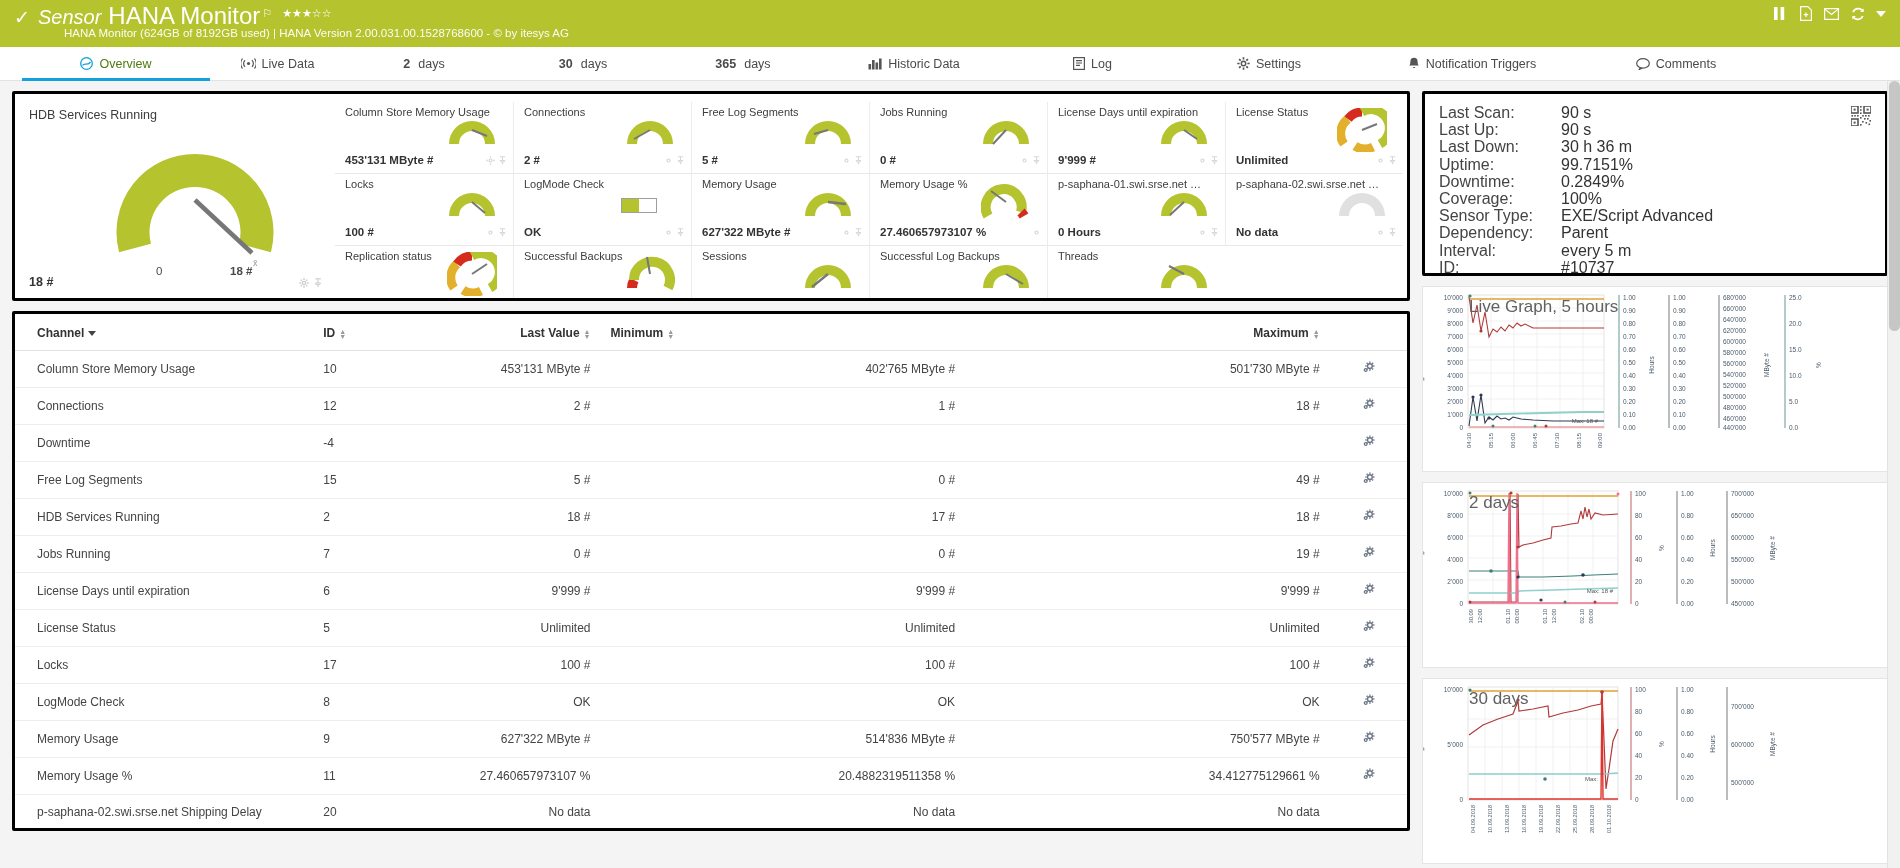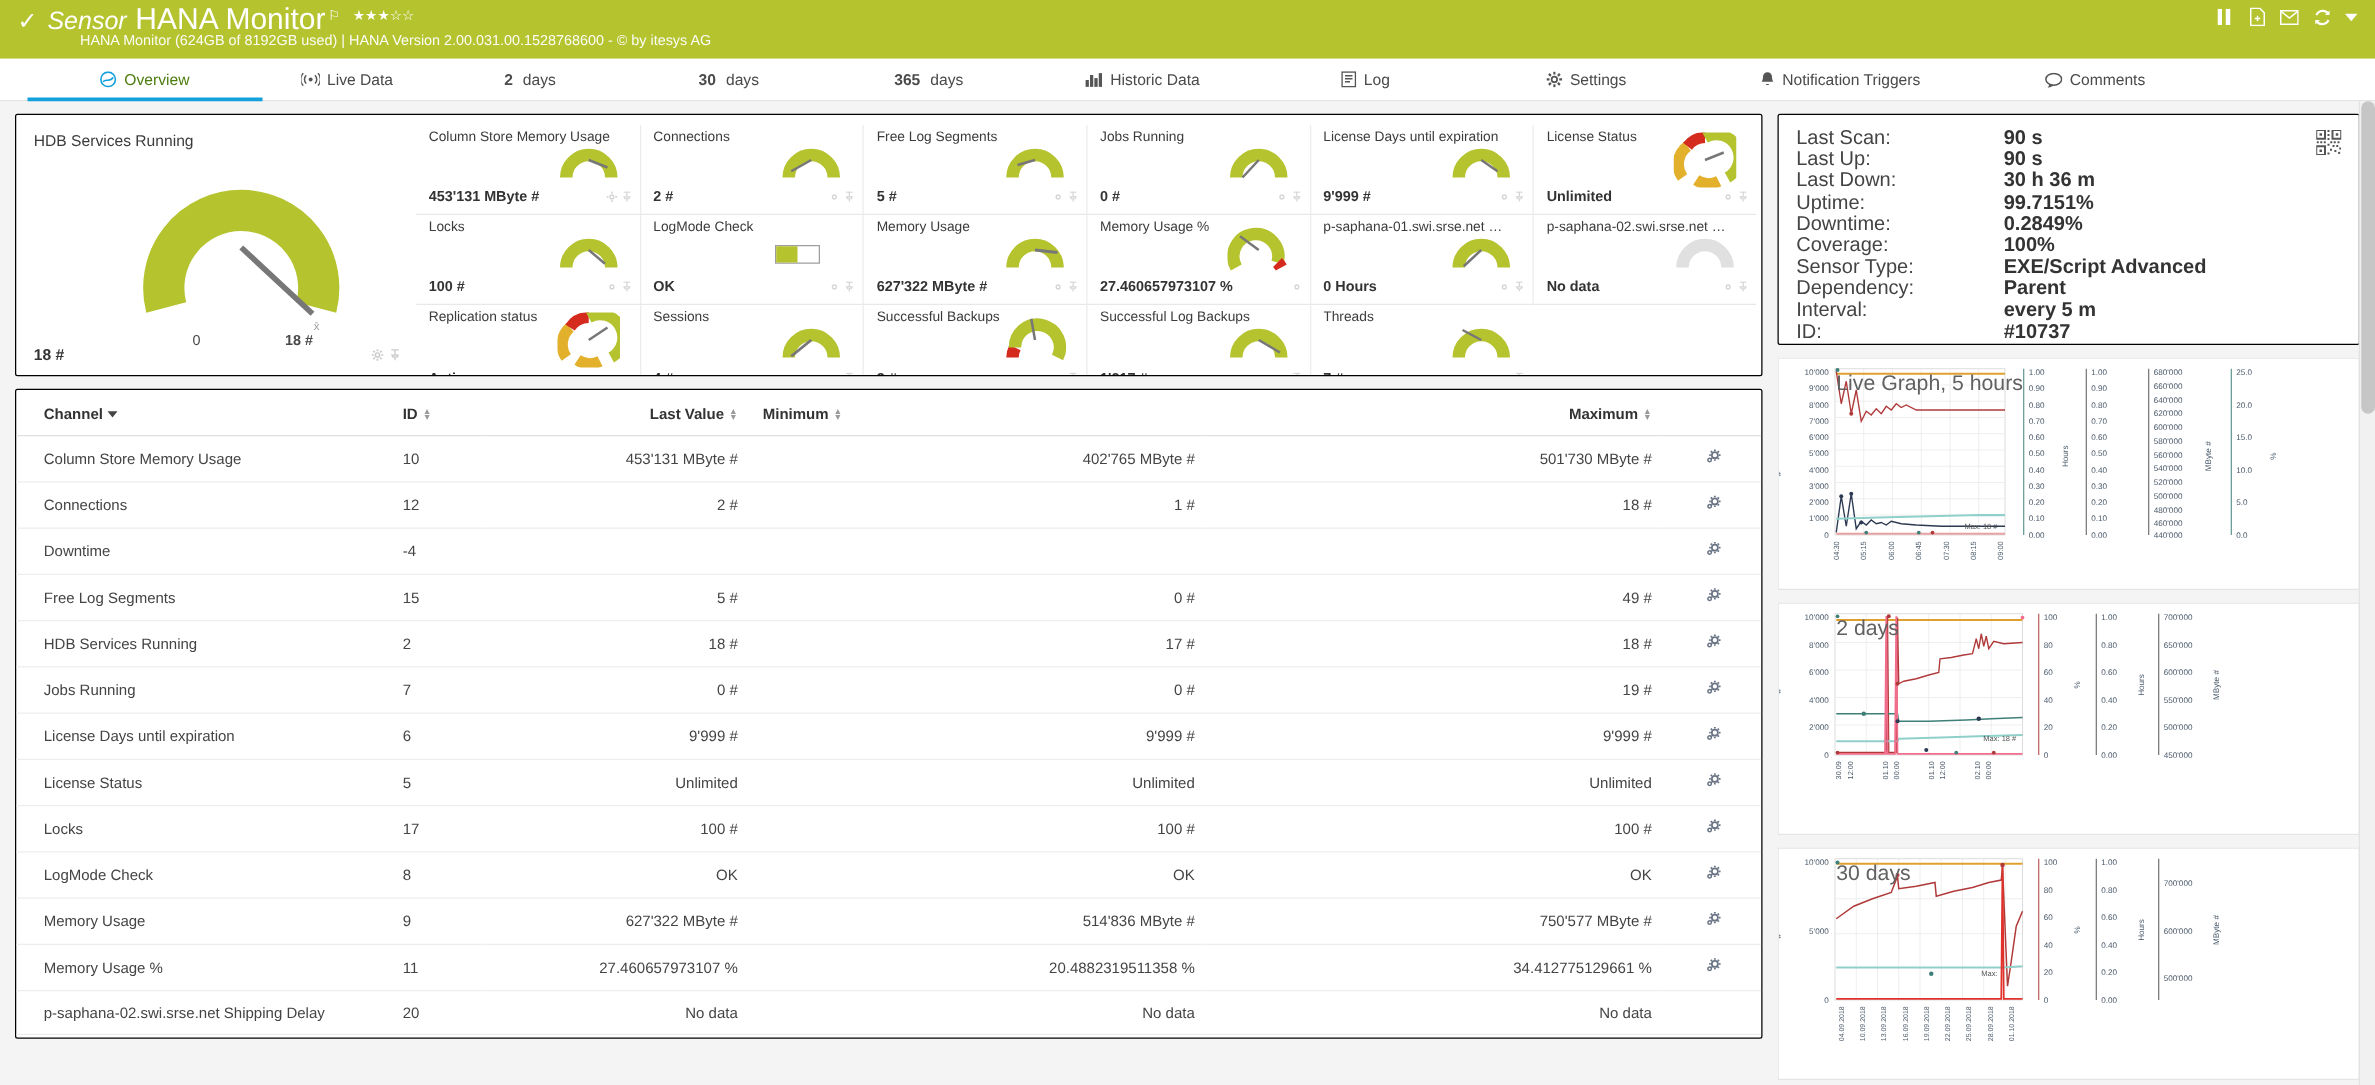--- a/index.html
+++ b/index.html
@@ -133,21 +133,21 @@
     display: flex;
     gap: 12px;
     padding: 10px 12px 0 12px;
     height: calc(868px - 47px - 34px);
   }
   .col-left { width: 1398px; flex: none; }
   .col-right { width: 466px; flex: none; }
 
   .card {
     background: #fff;
-    border: 1px solid #000000;
+    border: 3px solid #000000;
     border-radius: 2px;
   }
 
   
   .gauge-panel {
     height: 210px;
     display: flex;
     padding: 8px 0 0 0;
     position: relative;
     overflow: hidden;
@@ -313,21 +313,21 @@
     position: relative;
     height: 185px;
   }
   .info-row {
     display: flex;
     font-size: 16px;
     line-height: 17.2px;
     color: #444;
   }
   .info-lbl { width: 122px; flex: none; }
-  .info-val { font-weight: bold; color: #333; margin-left: 44px; }
+  .info-val { font-weight: normal; color: #333; }
   .qr {
     position: absolute;
     right: 14px; top: 12px;
     width: 20px; height: 20px;
   }
 
   .graphs { margin-top: 10px; height: 580px; overflow: hidden; }
   .graph-card {
     background: #fff;
     border: 1px solid #e5e5e5;
@@ -739,44 +739,44 @@
           </svg>
           <div class="mini-val">Active</div>
           <div class="mini-tools">
               <span><svg width="9" height="9" viewBox="0 0 13 13">
                   <circle cx="6.5" cy="6.5" r="2.2" fill="none" stroke="#888" stroke-width="1.6"></circle>
                 </svg></span>
             </div>
         </div>
 
         <div class="mini nb">
-          <div class="mini-title">Sessions</div>
-          <svg class="mini-arc" width="50" height="44" viewBox="0 0 50 44">
-              <path d="M 7 36 A 18 18 0 1 1 43 36" fill="none" stroke="#b5c32f" stroke-width="10"></path>
-              <line x1="25" y1="22" x2="9" y2="35" stroke="#777" stroke-width="2.3"></line>
-            </svg>
-          <div class="mini-val">4 #</div>
-          <div class="mini-tools">
-              <span><svg width="9" height="9" viewBox="0 0 13 13">
-                  <circle cx="6.5" cy="6.5" r="2.2" fill="none" stroke="#888" stroke-width="1.6"></circle>
-                </svg></span>
-              <span><svg width="9" height="9" viewBox="0 0 12 12">
-                  <path d="M2.5 1h7M6 1v5M3 6h6l-1 2H4z M6 8v3" stroke="#888" stroke-width="1.3" fill="none"></path>
-                </svg></span>
-            </div>
-        </div>
-
-        <div class="mini nb">
           <div class="mini-title">Successful Backups</div>
           <svg class="mini-arc" width="50" height="44" viewBox="0 0 50 44">
             <path d="M 7 36 A 18 18 0 0 1 9 28" fill="none" stroke="#d52b1e" stroke-width="10"></path>
             <path d="M 9 28 A 18 18 0 1 1 43 36" fill="none" stroke="#b5c32f" stroke-width="10"></path>
             <line x1="25" y1="22" x2="22" y2="5" stroke="#777" stroke-width="2"></line>
           </svg>
           <div class="mini-val">3 #</div>
+          <div class="mini-tools">
+              <span><svg width="9" height="9" viewBox="0 0 13 13">
+                  <circle cx="6.5" cy="6.5" r="2.2" fill="none" stroke="#888" stroke-width="1.6"></circle>
+                </svg></span>
+              <span><svg width="9" height="9" viewBox="0 0 12 12">
+                  <path d="M2.5 1h7M6 1v5M3 6h6l-1 2H4z M6 8v3" stroke="#888" stroke-width="1.3" fill="none"></path>
+                </svg></span>
+            </div>
+        </div>
+
+        <div class="mini nb">
+          <div class="mini-title">Sessions</div>
+          <svg class="mini-arc" width="50" height="44" viewBox="0 0 50 44">
+              <path d="M 7 36 A 18 18 0 1 1 43 36" fill="none" stroke="#b5c32f" stroke-width="10"></path>
+              <line x1="25" y1="22" x2="9" y2="35" stroke="#777" stroke-width="2.3"></line>
+            </svg>
+          <div class="mini-val">4 #</div>
           <div class="mini-tools">
               <span><svg width="9" height="9" viewBox="0 0 13 13">
                   <circle cx="6.5" cy="6.5" r="2.2" fill="none" stroke="#888" stroke-width="1.6"></circle>
                 </svg></span>
               <span><svg width="9" height="9" viewBox="0 0 12 12">
                   <path d="M2.5 1h7M6 1v5M3 6h6l-1 2H4z M6 8v3" stroke="#888" stroke-width="1.3" fill="none"></path>
                 </svg></span>
             </div>
         </div>
 

